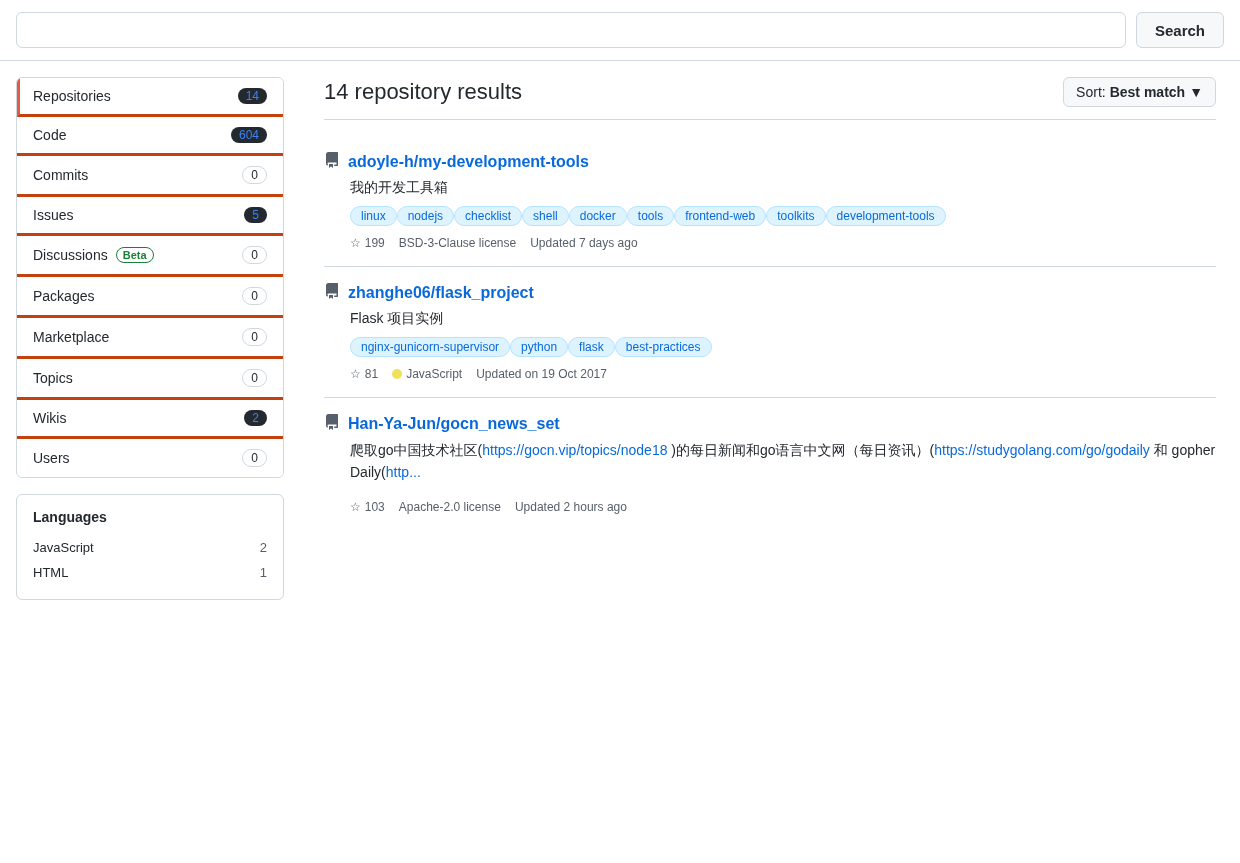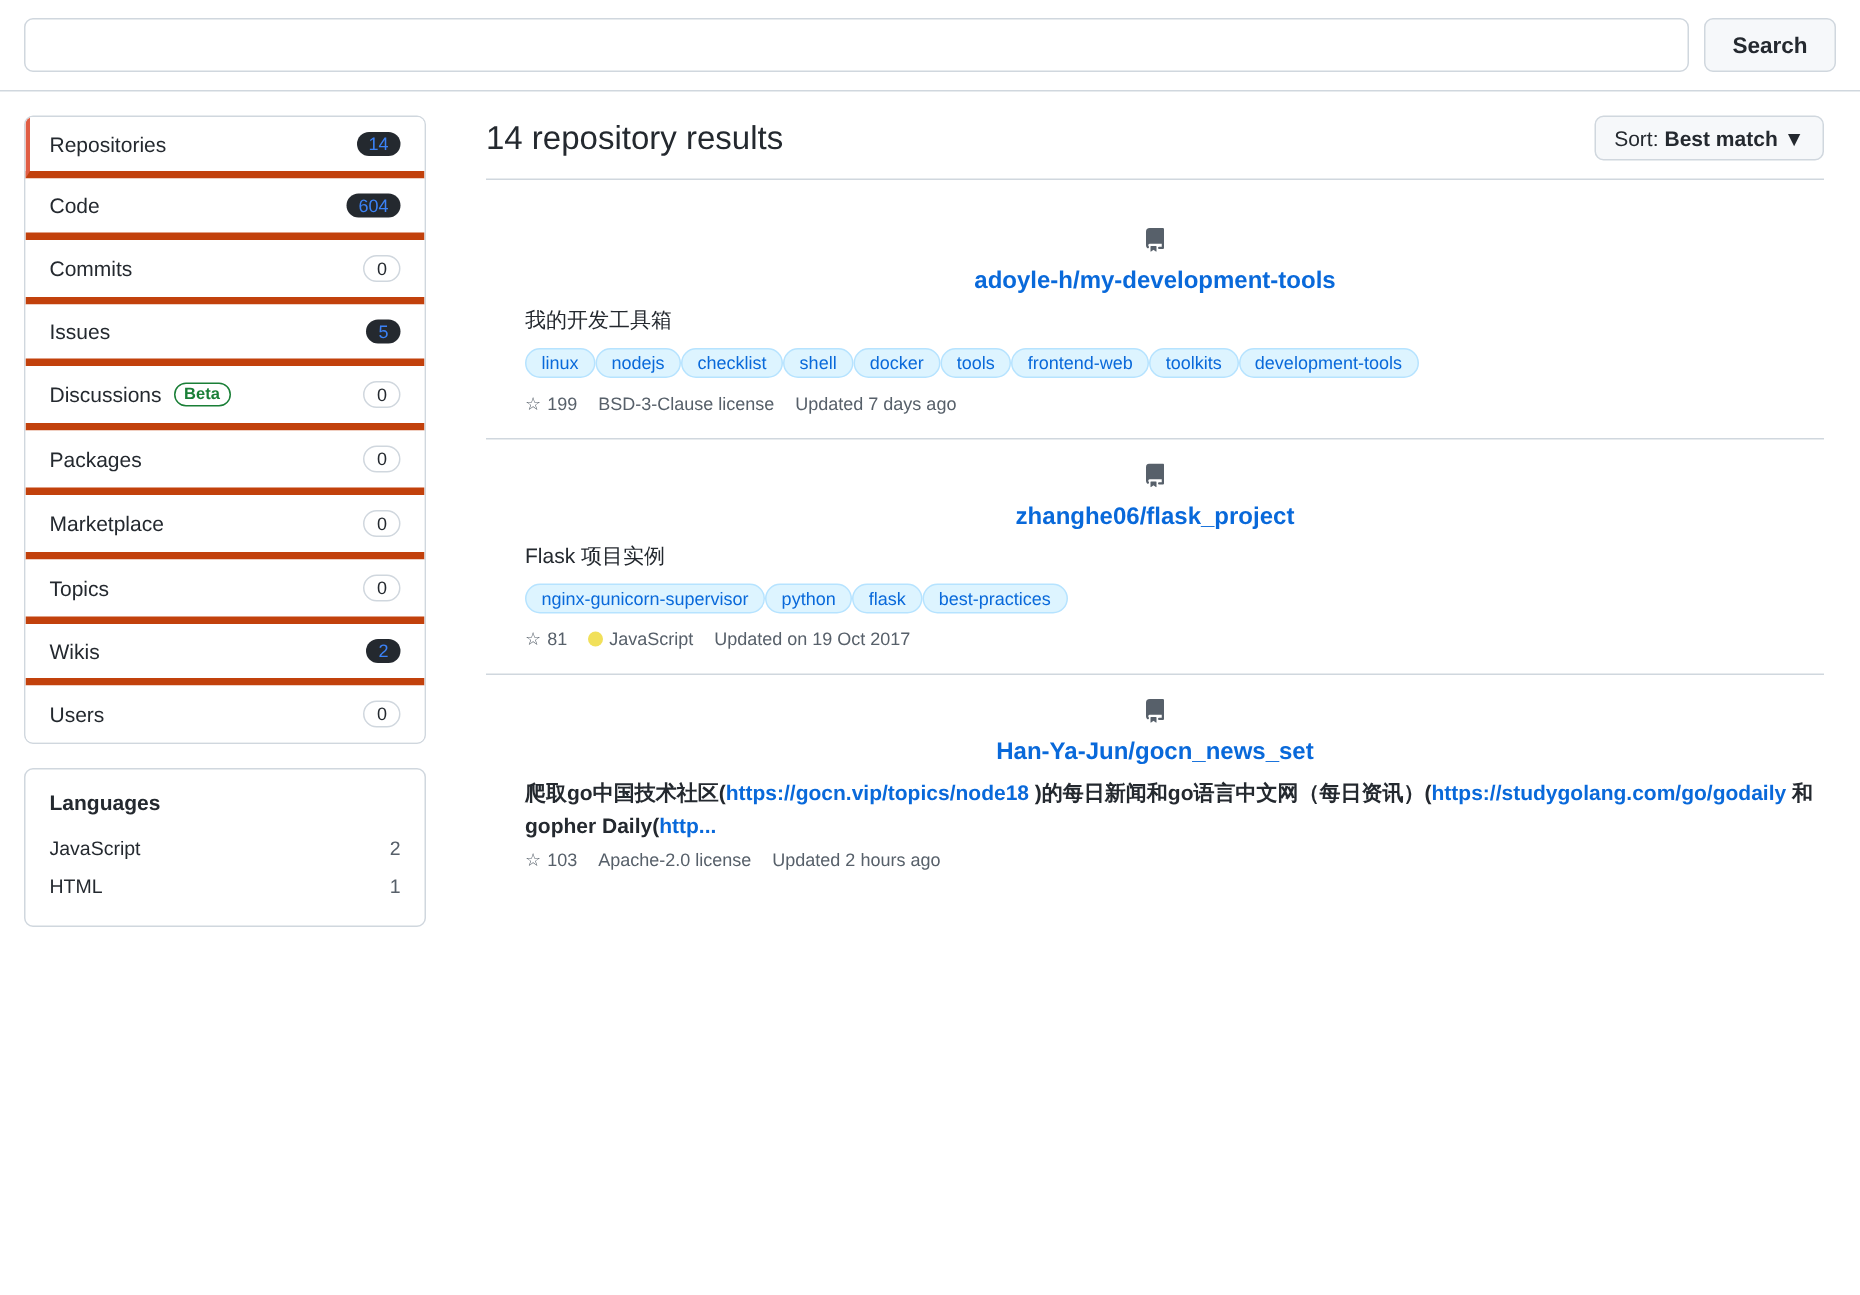--- a/index.html
+++ b/index.html
@@ -55,21 +55,21 @@
     .sidebar-nav {
       border: 1px solid #d0d7de;
       border-radius: 6px;
       overflow: hidden;
     }
     .sidebar-item {
       display: flex;
       align-items: center;
       justify-content: space-between;
       padding: 10px 16px;
-      border-bottom: 5px solid #c2410c;
+      border-bottom: 3px solid #c2410c;
       cursor: pointer;
       background: #fff;
       text-decoration: none;
       color: #24292f;
     }
     .sidebar-item:last-child { border-bottom: none; }
     .sidebar-item.active {
       background: #fff;
       border-left: 3px solid #e05d44;
       padding-left: 13px;
@@ -162,21 +162,20 @@
     .repo-card {
       padding: 16px 0;
       border-bottom: 1px solid #d0d7de;
     }
     .repo-card:last-child { border-bottom: none; }
     .repo-title-row {
       display: flex;
       align-items: center;
       gap: 8px;
       margin-bottom: 6px;
-      flex-direction: column;
     }
     .repo-icon {
       color: #57606a;
       flex-shrink: 0;
     }
     .repo-name {
       font-size: 16px;
       font-weight: 600;
       color: #0969da;
       text-decoration: none;
@@ -405,21 +404,21 @@
 
     <div class="repo-card">
       <div class="repo-title-row">
         <span class="repo-icon">
           <svg width="16" height="16" viewBox="0 0 16 16" fill="#57606a">
             <path d="M2 2.5A2.5 2.5 0 014.5 0h8.75a.75.75 0 01.75.75v12.5a.75.75 0 01-.75.75h-2.5a.75.75 0 110-1.5h1.75v-2h-8a1 1 0 00-.714 1.7.75.75 0 01-1.072 1.05A2.495 2.495 0 012 11.5v-9zm10.5-1V9h-8c-.356 0-.694.074-1 .208V2.5a1 1 0 011-1h8zM5 12.25v3.25a.25.25 0 00.4.2l1.45-1.087a.25.25 0 01.3 0L8.6 15.7a.25.25 0 00.4-.2v-3.25a.25.25 0 00-.25-.25h-3.5a.25.25 0 00-.25.25z"></path>
           </svg>
         </span>
         <a class="repo-name" href="#">Han-Ya-Jun/gocn_news_set</a>
       </div>
-      <div class="repo-description" style="margin-left:26px; margin-bottom:4px; line-height:1.6;font-weight:bold;">
+      <div class="repo-description" style="margin-left:26px; margin-bottom:16px; line-height:1.6;">
         爬取go中国技术社区(<a href="#" style="color:#0969da;text-decoration:none;">https://gocn.vip/topics/node18</a> )的每日新闻和go语言中文网（每日资讯）(<a href="#" style="color:#0969da;text-decoration:none;">https://studygolang.com/go/godaily</a> 和 gopher Daily(<a href="#" style="color:#0969da;text-decoration:none;">http...</a>
       </div>
       <div class="repo-meta">
         <span class="repo-stars">
           <span>☆</span>
           <span>103</span>
         </span>
         <span>Apache-2.0 license</span>
         <span>Updated 2 hours ago</span>
       </div>

